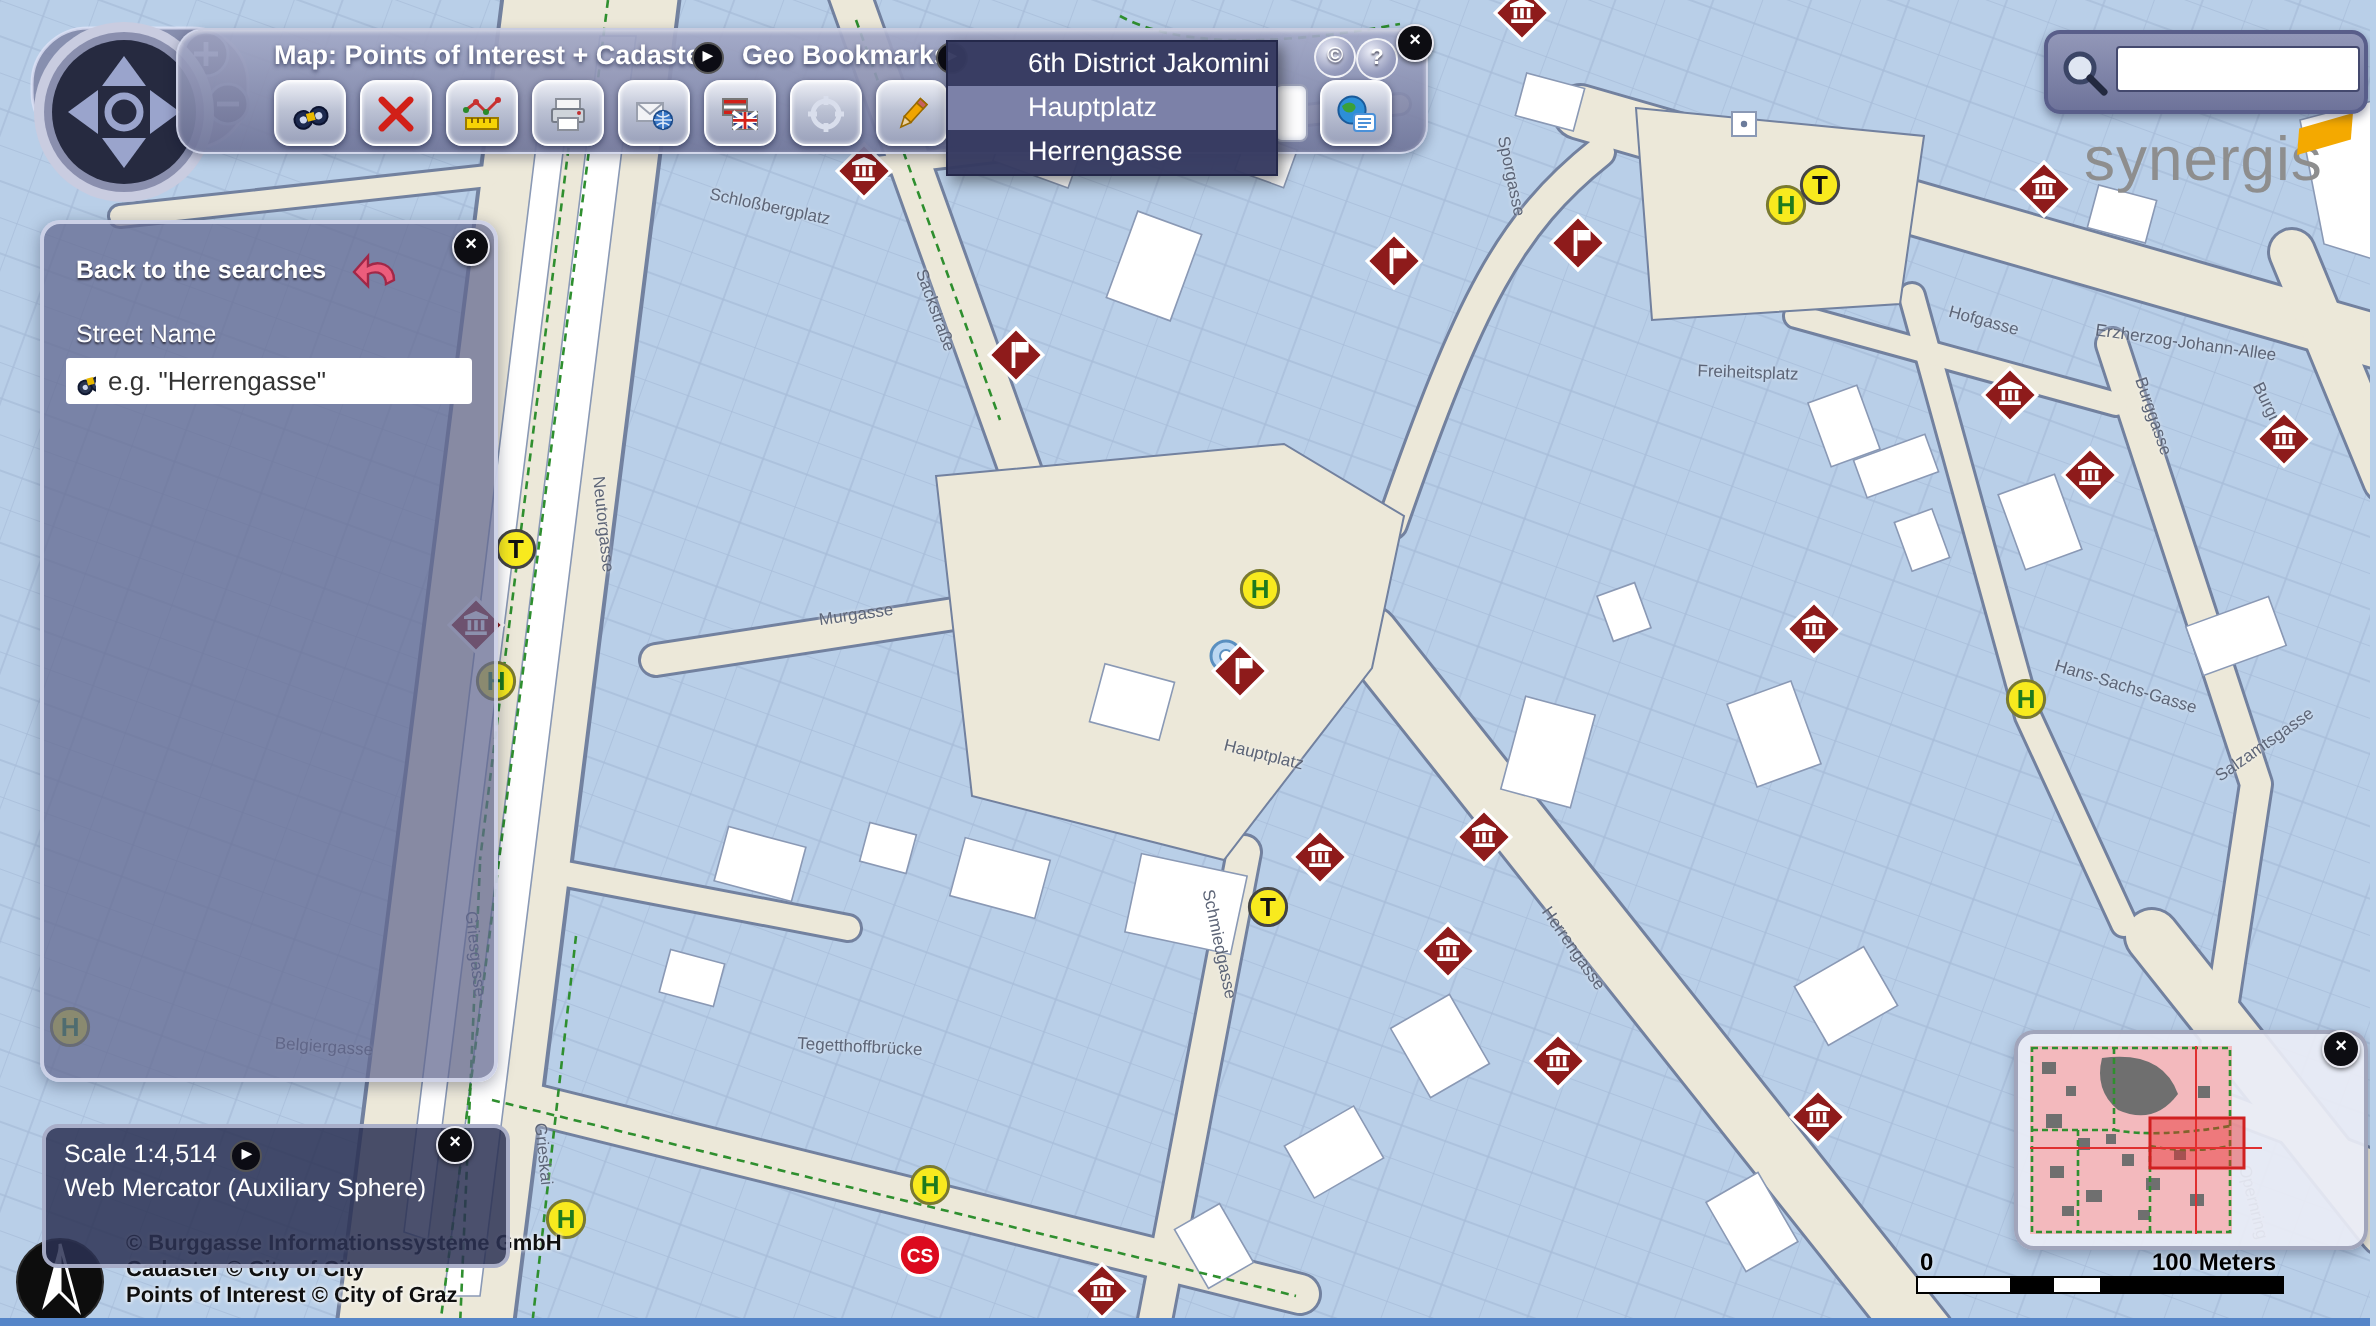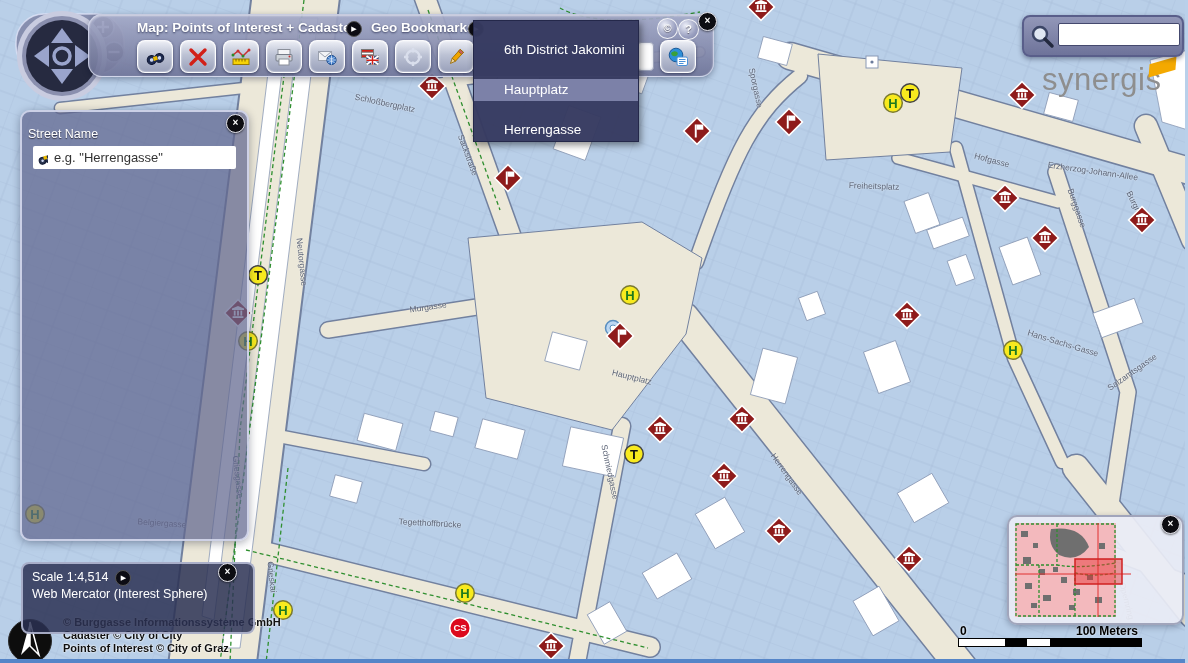--- a/index.html
+++ b/index.html
@@ -46,21 +46,21 @@
   #partial-icon{position:absolute;left:548px;top:27px;width:15px;height:27px;background:#fdfdfe;
     border:1px solid #9aa0b8;border-radius:4px;box-shadow:inset 0 0 3px #c4cadb;}
 
   
   #navwheel{position:absolute;left:8px;top:6px;z-index:6;}
 
   
   #bookmarks-menu{position:absolute;left:473px;top:20px;width:164px;z-index:7;
     background:rgba(54,58,96,.97);border:1px solid #24284a;
     box-shadow:2px 3px 7px rgba(0,0,0,.45);}
-  .menu-item{height:22px;line-height:22px;padding-left:30px;font-size:13.5px;color:#fff;cursor:pointer;margin-top:18px;}
+  .menu-item{height:22px;line-height:22px;padding-left:40px;font-size:13.5px;color:#fff;cursor:pointer;}
   .menu-item.hl{background:#7c81a8;}
 
   
   #topsearch{position:absolute;left:1022px;top:15px;width:158px;height:38px;z-index:6;
     border-radius:8px;background:linear-gradient(180deg,#9297b8,#6e739a);
     border:2px solid #595e8a;box-shadow:0 2px 5px rgba(10,15,40,.4);}
   #topsearch input{position:absolute;left:34px;top:6px;width:112px;height:21px;border:1px solid #44496e;
     border-radius:2px;font-size:13px;padding:0 4px;}
   #logo{position:absolute;left:1042px;top:62px;z-index:2;font-size:31px;color:#8e8e8e;
     letter-spacing:.5px;}
@@ -69,21 +69,21 @@
 
   
   #addr-panel{position:absolute;left:20px;top:110px;width:225px;height:427px;z-index:5;
     border-radius:10px;background:rgba(98,103,143,.73);
     border:2px solid rgba(218,222,242,.85);box-shadow:0 2px 8px rgba(10,15,40,.35);}
   #addr-panel .back-row{margin:13px 16px 0;color:#fff;font-size:12.5px;font-weight:bold;
     text-shadow:0 1px 1px #334;display:flex;align-items:center;gap:12px;cursor:pointer;}
   #addr-panel .hdr{margin:11px 12px 0;height:32px;line-height:32px;padding-left:14px;
     background:linear-gradient(180deg,#2d3262,#1f2450);border:1px solid #545a90;border-radius:6px;
     color:#fff;font-size:15px;font-weight:bold;}
-  #addr-panel .lbl{margin:15px 0 5px 6px;color:#fff;font-size:12.5px;text-shadow:0 1px 1px #334;}
+  #addr-panel .lbl{margin:15px 0 5px 16px;color:#fff;font-size:12.5px;text-shadow:0 1px 1px #334;}
   #addr-panel .inp-row{margin:0 11px;height:23px;background:#fff;border-radius:2px;
     display:flex;align-items:center;padding:0 4px;gap:4px;}
   #addr-panel input{flex:1;border:none;outline:none;font-size:13px;color:#222;background:transparent;}
   #addr-panel input::placeholder{color:#333;opacity:1;}
 
   
   #status-panel{position:absolute;left:21px;top:562px;width:212px;height:58px;z-index:5;
     border-radius:8px;background:rgba(44,49,84,.85);border:2px solid rgba(195,200,225,.8);
     color:#fff;font-size:12.5px;padding:5px 9px;box-sizing:content-box;}
   #status-panel .row{display:flex;align-items:center;gap:7px;line-height:17px;}
@@ -578,20 +578,26 @@
     <circle cx="11" cy="11" r="7" fill="#dfe6f2" stroke="#3b4566" stroke-width="2.5"></circle>
     <path d="M16,16 L23,23" stroke="#23293f" stroke-width="3.5" stroke-linecap="round"></path>
   </svg>
   <input type="text" value="" style="">
 </div>
 <div id="logo">synergis</div>
 <div id="logo-swoosh"></div>
 
 <div id="addr-panel">
   <div class="xbtn" style="left:204px;top:2px;">×</div>
+  <div class="back-row">
+    <span>Back to the searches</span>
+    <svg width="26" height="20">
+      <path d="M22,15 C22,7 14,5 9,8 L9,3 L2,11 L9,18 L9,12 C14,10 18,12 18,17 Z" fill="#ec5d7c" stroke="#a02848" stroke-width="1.2"></path>
+    </svg>
+  </div>
   <div class="lbl">Street Name</div>
   <div class="inp-row">
     <svg width="16" height="14">
       <g transform="rotate(-15 8 7)">
         <circle cx="5" cy="9" r="3.4" fill="#2a3550" stroke="#101830"></circle>
         <circle cx="11.5" cy="9" r="3.4" fill="#2a3550" stroke="#101830"></circle>
         <circle cx="5" cy="9" r="1.3" fill="#cdd6ee"></circle>
         <circle cx="11.5" cy="9" r="1.3" fill="#cdd6ee"></circle>
         <rect x="6.6" y="5" width="3.4" height="3.5" fill="#e8b800"></rect>
       </g>
@@ -599,21 +605,21 @@
     <input type="text" placeholder="e.g. &quot;Herrengasse&quot;" style="">
   </div>
 </div>
 
 <div id="status-panel">
   <div class="xbtn" style="left:195px;top:-1px;">×</div>
   <div class="row">
     <span>Scale 1:4,514</span>
     <span class="playbtn" style="position:static;">▶</span>
   </div>
-  <div class="row">Web Mercator (Interest Sphere)</div>
+  <div class="row">Web Mercator (Auxiliary Sphere)</div>
 </div>
 
 <svg id="north-arrow" width="46" height="46">
   <circle cx="23" cy="23" r="21.5" fill="#0d0d0d" stroke="#2a2a2a"></circle>
   <polygon points="23,4 14,37 23,28" fill="#ffffff"></polygon>
   <polygon points="23,4 32,37 23,28" fill="none" stroke="#ffffff" stroke-width="1.5"></polygon>
 </svg>
 
 <div id="attribution">
     <div>© Burggasse Informationssysteme GmbH</div>

